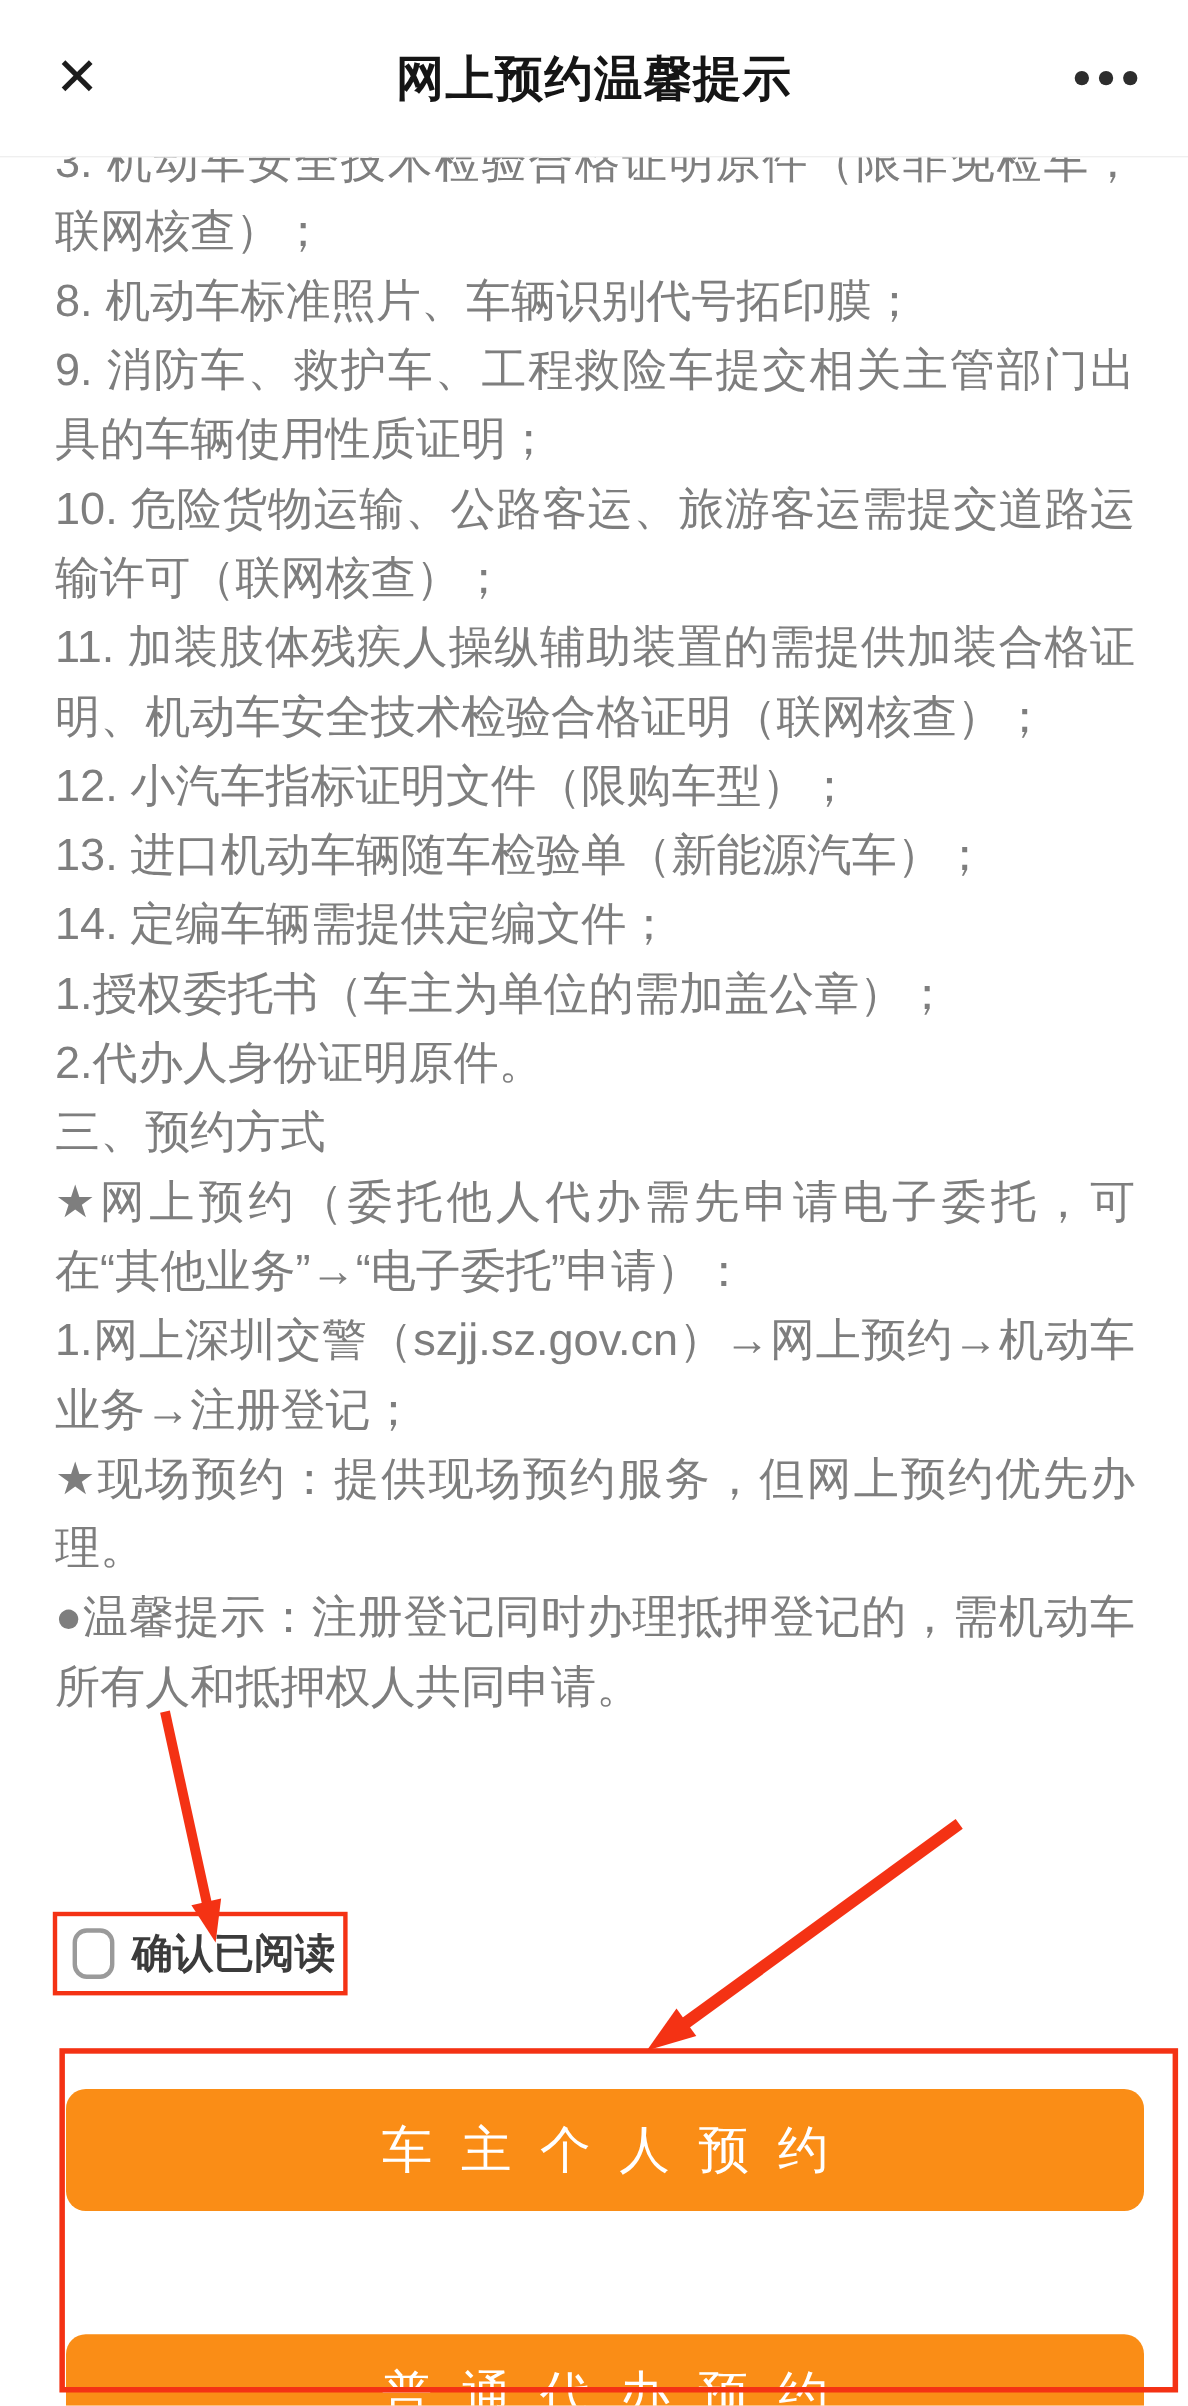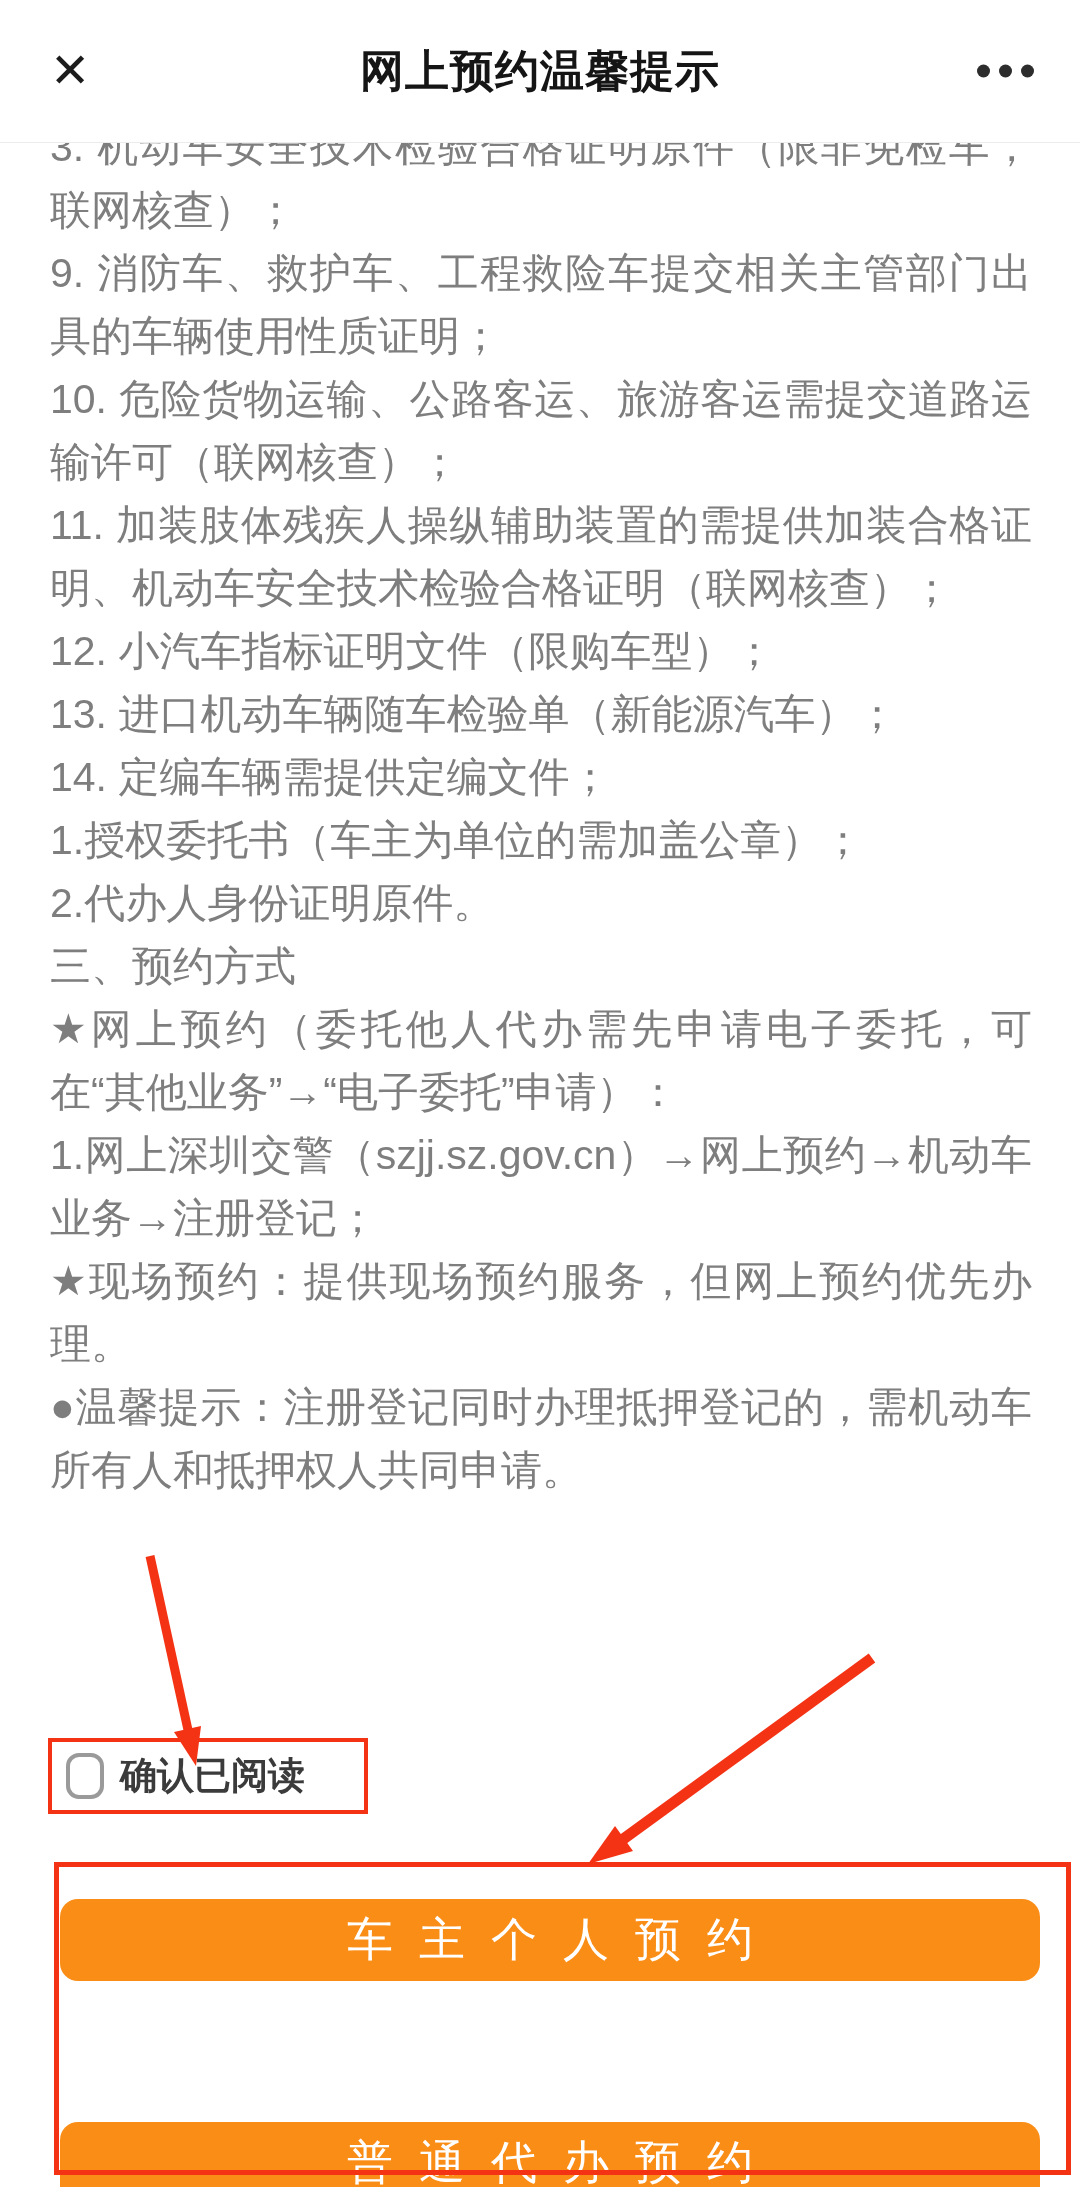--- a/index.html
+++ b/index.html
@@ -26,32 +26,32 @@
   .more{position:absolute;right:46px;top:50%;transform:translateY(-50%);display:flex;gap:9px;cursor:pointer;}
   .more i{width:13px;height:13px;border-radius:50%;background:#2d2d2d;}
   
   .content{
     position:absolute;top:116px;left:50px;width:982px;z-index:1;
     color:var(--body-text);font-size:41px;line-height:63px;text-align:justify;
   }
   .content p{margin:0;}
   
   .confirm-box{
-    position:absolute;left:48px;top:1738px;width:320px;height:76px;z-index:6;
+    position:absolute;left:48px;top:1738px;width:268px;height:76px;z-index:6;
     border:4px solid var(--red);box-sizing:border-box;
     display:flex;align-items:center;gap:16px;padding-left:14px;background:transparent;
   }
   .checkbox{
     width:38px;height:46px;border:4px solid #9a9a9a;border-radius:13px;
     background:#fff;box-sizing:border-box;flex:0 0 auto;cursor:pointer;
   }
   .confirm-label{font-size:37px;font-weight:700;color:#3b3b3b;white-space:nowrap;}
   
   .btn{
-    position:absolute;left:60px;width:980px;height:82px;z-index:3;
+    position:absolute;left:60px;width:980px;height:111px;z-index:3;
     background:var(--orange);border:none;border-radius:18px;
     color:#fff;font-size:46px;letter-spacing:26px;text-indent:26px;
     display:flex;align-items:center;justify-content:center;
     font-family:"Liberation Sans","DejaVu Sans",sans-serif;cursor:pointer;
   }
   .btn-owner{top:1899px;}
   .btn-agent{top:2122px;}
   .buttons-box{
     position:absolute;left:54px;top:1862px;width:1017px;height:313px;z-index:7;
     border:5px solid var(--red);box-sizing:border-box;pointer-events:none;
@@ -71,20 +71,21 @@
       <i></i>
       <i></i>
       <i></i>
     </span>
   </div>
 
   <div class="content">
 
       <p>3. 机动车安全技术检验合格证明原件（限非免检车，联网核查）；</p>
 
+      <p>8. 机动车标准照片、车辆识别代号拓印膜；</p>
 
       <p>9. 消防车、救护车、工程救险车提交相关主管部门出具的车辆使用性质证明；</p>
 
       <p>10. 危险货物运输、公路客运、旅游客运需提交道路运输许可（联网核查）；</p>
 
       <p>11. 加装肢体残疾人操纵辅助装置的需提供加装合格证明、机动车安全技术检验合格证明（联网核查）；</p>
 
       <p>12. 小汽车指标证明文件（限购车型）；</p>
 
       <p>13. 进口机动车辆随车检验单（新能源汽车）；</p>

